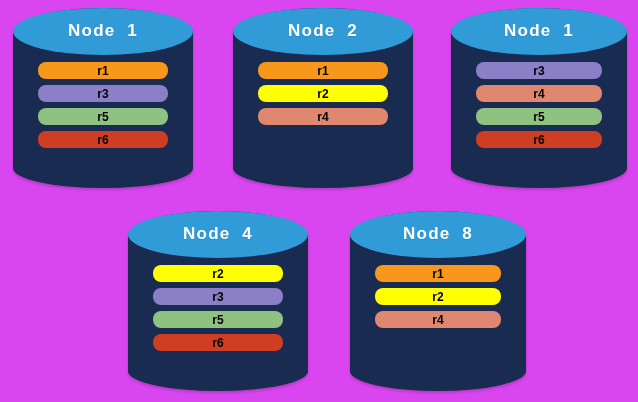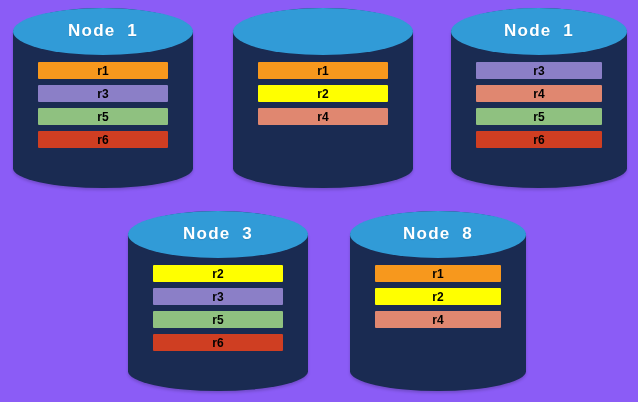--- a/index.html
+++ b/index.html
@@ -70,70 +70,71 @@
     position: absolute;
     left: 14%;
     right: 14%;
     top: 30%;
     display: flex;
     flex-direction: column;
     gap: 6px;
   }
   .record-bar {
     height: 17px;
-    border-radius: 1px;
+    border-radius: 8px;
     display: flex;
     align-items: center;
     justify-content: center;
     color: #000000;
     font-size: 12px;
     font-weight: bold;
     line-height: 1;
     box-sizing: border-box;
   }
 </style>
 </head>
 <body>
 
-<div id="diagram-canvas" style="background: #8b5cf6;">
+<div id="diagram-canvas" style="background: #d946ef;">
     <div class="node" style="left: 13px; top: 8px; width: 180px; height: 180px;">
       <div class="cyl-body" style="background: rgb(26, 43, 82);"></div>
       <div class="cyl-top" style="background: rgb(49, 155, 215);"></div>
       <div class="cyl-title" style="color: rgb(255, 255, 255);">Node  1</div>
       <div class="records">
         <div class="record-bar" style="background: rgb(247, 152, 29); color: rgb(0, 0, 0);">r1</div>
         <div class="record-bar" style="background: rgb(139, 127, 199); color: rgb(0, 0, 0);">r3</div>
         <div class="record-bar" style="background: rgb(143, 193, 128); color: rgb(0, 0, 0);">r5</div>
         <div class="record-bar" style="background: rgb(207, 62, 34); color: rgb(0, 0, 0);">r6</div>
       </div>
     </div>
     <div class="node" style="left: 233px; top: 8px; width: 180px; height: 180px;">
       <div class="cyl-body" style="background: rgb(26, 43, 82);"></div>
       <div class="cyl-top" style="background: rgb(49, 155, 215);"></div>
+      <div class="cyl-title" style="color: rgb(255, 255, 255);">Node  2</div>
       <div class="records">
         <div class="record-bar" style="background: rgb(247, 152, 29); color: rgb(0, 0, 0);">r1</div>
         <div class="record-bar" style="background: rgb(255, 255, 0); color: rgb(0, 0, 0);">r2</div>
         <div class="record-bar" style="background: rgb(224, 135, 112); color: rgb(0, 0, 0);">r4</div>
       </div>
     </div>
     <div class="node" style="left: 451px; top: 8px; width: 176px; height: 180px;">
       <div class="cyl-body" style="background: rgb(26, 43, 82);"></div>
       <div class="cyl-top" style="background: rgb(49, 155, 215);"></div>
       <div class="cyl-title" style="color: rgb(255, 255, 255);">Node  1</div>
       <div class="records">
         <div class="record-bar" style="background: rgb(139, 127, 199); color: rgb(0, 0, 0);">r3</div>
         <div class="record-bar" style="background: rgb(224, 135, 112); color: rgb(0, 0, 0);">r4</div>
         <div class="record-bar" style="background: rgb(143, 193, 128); color: rgb(0, 0, 0);">r5</div>
         <div class="record-bar" style="background: rgb(207, 62, 34); color: rgb(0, 0, 0);">r6</div>
       </div>
     </div>
     <div class="node" style="left: 128px; top: 211px; width: 180px; height: 180px;">
       <div class="cyl-body" style="background: rgb(26, 43, 82);"></div>
       <div class="cyl-top" style="background: rgb(49, 155, 215);"></div>
-      <div class="cyl-title" style="color: rgb(255, 255, 255);">Node  3</div>
+      <div class="cyl-title" style="color: rgb(255, 255, 255);">Node  4</div>
       <div class="records">
         <div class="record-bar" style="background: rgb(255, 255, 0); color: rgb(0, 0, 0);">r2</div>
         <div class="record-bar" style="background: rgb(139, 127, 199); color: rgb(0, 0, 0);">r3</div>
         <div class="record-bar" style="background: rgb(143, 193, 128); color: rgb(0, 0, 0);">r5</div>
         <div class="record-bar" style="background: rgb(207, 62, 34); color: rgb(0, 0, 0);">r6</div>
       </div>
     </div>
     <div class="node" style="left: 350px; top: 211px; width: 176px; height: 180px;">
       <div class="cyl-body" style="background: rgb(26, 43, 82);"></div>
       <div class="cyl-top" style="background: rgb(49, 155, 215);"></div>

